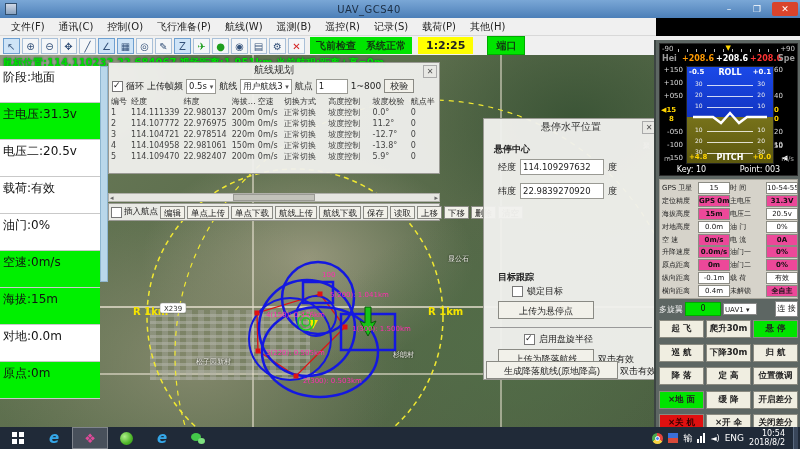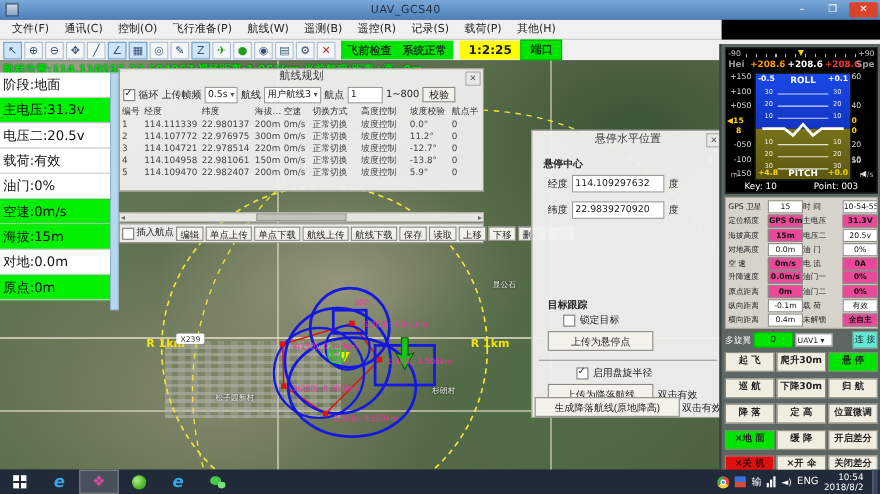--- a/index.html
+++ b/index.html
@@ -22,21 +22,21 @@
 
   
   .toolbar{left:0;top:36px;width:800px;height:19px;background:#f0f0f0;display:flex;align-items:center;padding-left:2px;box-sizing:border-box;}
   .tbtn{width:17px;height:16px;margin:0 1px;border:1px solid #a9c0d8;background:#f4f6f8;
     font-size:10px;line-height:15px;text-align:center;color:#35527a;box-sizing:border-box;}
   .tbtn.sel{background:#cfe4f7;border-color:#6d9fd0;}
   .tbtn.green{color:#1d9e1d;} .tbtn.red{color:#d42222;font-weight:bold;}
   .tb-status{display:flex;margin-left:4px;background:#00e400;height:17px;align-items:center;padding:0 6px;gap:10px;}
   .tb-status span{font-size:10px;font-weight:bold;color:#103a10;}
   .tb-scale{margin-left:6px;background:#ffff00;height:17px;line-height:17px;padding:0 8px;font-size:11px;font-weight:bold;color:#222;}
-  .tb-port{background:#00e400;height:17px;line-height:17px;padding:0 8px;font-size:10px;font-weight:bold;color:#103a10;border:1px solid #0a0;}
+  .tb-port{margin-left:14px;background:#00e400;height:17px;line-height:17px;padding:0 8px;font-size:10px;font-weight:bold;color:#103a10;border:1px solid #0a0;}
 
   
   .map{left:0;top:55px;width:654px;height:372px;overflow:hidden;
     background:
       radial-gradient(ellipse 180px 110px at 8% 8%, rgba(186,187,173,.9) 0%, rgba(186,187,173,0) 70%),
       radial-gradient(ellipse 220px 160px at 88% 18%, rgba(56,82,52,.9) 0%, rgba(56,82,52,0) 75%),
       radial-gradient(ellipse 260px 190px at 78% 78%, rgba(82,110,72,.85) 0%, rgba(82,110,72,0) 70%),
       radial-gradient(ellipse 300px 210px at 30% 82%, rgba(143,144,117,.8) 0%, rgba(143,144,117,0) 70%),
       radial-gradient(ellipse 230px 150px at 47% 55%, rgba(160,158,132,.85) 0%, rgba(160,158,132,0) 72%),
       linear-gradient(135deg,#6d7c5a,#5c6e4d 40%,#4c6142 100%);}
@@ -49,21 +49,21 @@
   .buildings{left:150px;top:255px;width:160px;height:70px;opacity:.75;
     background:
       repeating-linear-gradient(0deg, rgba(196,196,190,.55) 0 3px, transparent 3px 7px),
       repeating-linear-gradient(90deg, rgba(175,175,168,.5) 0 6px, transparent 6px 12px);}
   .statusline{left:3px;top:56px;font-size:10px;font-weight:bold;color:#00e000;text-shadow:0 0 2px #043;white-space:nowrap;}
 
   .mapsvg{left:0;top:55px;width:654px;height:372px;}
 
   
   .leftpanel{left:0;top:66px;width:100px;}
-  .lp-item{width:100px;height:23px;line-height:23px;background:#fff;border-bottom:1px solid #c9c9c9;
+  .lp-item{width:100px;height:37px;line-height:23px;background:#fff;border-bottom:1px solid #c9c9c9;
     font-size:12px;color:#111;padding-left:3px;box-sizing:border-box;white-space:nowrap;overflow:hidden;}
   .lp-item.green{background:#00f000;}
   .lp-strip{left:100px;top:66px;width:8px;height:216px;background:#b9d7ea;border:1px solid #8fb6d0;box-sizing:border-box;}
 
   
   .routedlg{left:108px;top:62px;width:332px;height:112px;background:rgba(240,240,237,.95);
     border:1px solid #9a9a94;box-sizing:border-box;}
   .routedlg .dtitle{height:14px;text-align:center;font-size:10px;color:#333;line-height:14px;}
   .dclose{position:absolute;right:2px;top:2px;width:12px;height:11px;font-size:8px;line-height:11px;text-align:center;
     color:#555;border:1px solid #aaa;background:#e8e8e4;}
@@ -125,21 +125,21 @@
   .tele-row{display:flex;align-items:center;height:12.8px;gap:2px;}
   .tele-row .tl{width:34px;font-size:7px;color:#222;white-space:nowrap;overflow:hidden;flex:none;}
   .tele-row .tv{flex:1;height:10px;line-height:10px;font-size:7px;text-align:center;background:#fff;
      border:1px solid #8c8c84;color:#111;overflow:hidden;white-space:nowrap;}
   .tele-row .tv.green{background:#ec4899;font-weight:bold;}
 
   .moderow{position:absolute;left:3px;top:261px;width:139px;height:16px;display:flex;align-items:center;gap:2px;
      font-size:8px;color:#eee;}
   .moderow .mval{width:34px;height:12px;line-height:12px;background:#00e400;border:1px solid #0a0;text-align:center;color:#111;font-size:8px;}
   .moderow .mcombo{width:34px;height:12px;line-height:12px;background:#fff;border:1px solid #888;font-size:7px;color:#222;padding:0 1px;box-sizing:border-box;}
-  .moderow .mbtn{flex:1;height:14px;line-height:13px;background:#5eead4;border:1px solid #888;text-align:center;color:#222;font-size:8px;margin-left:16px;}
+  .moderow .mbtn{flex:1;height:14px;line-height:13px;background:#ffffff;border:1px solid #888;text-align:center;color:#222;font-size:8px;margin-left:16px;}
 
   .cmdgrid{position:absolute;left:3px;top:280px;width:139px;}
   .cmdrow{display:flex;gap:2px;margin-bottom:5.5px;}
   .cmdbtn{flex:1;height:16px;line-height:15px;background:#f0eee1;border:1px solid #8a8a80;
      font-size:8.5px;font-weight:bold;color:#222;text-align:center;white-space:nowrap;overflow:hidden;}
   .cmdbtn.green{background:#00e400;}
   .cmdbtn.red{background:#e01010;color:#300;}
 
   
   .taskbar{left:0;top:427px;width:800px;height:22px;background:#202a38;display:flex;align-items:center;}

